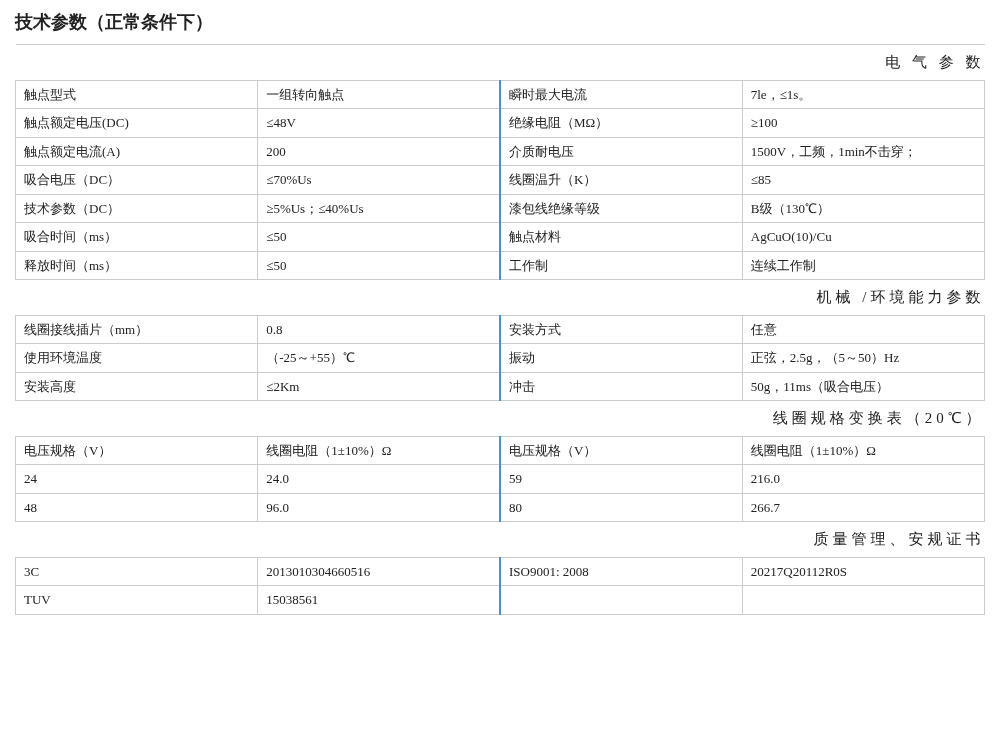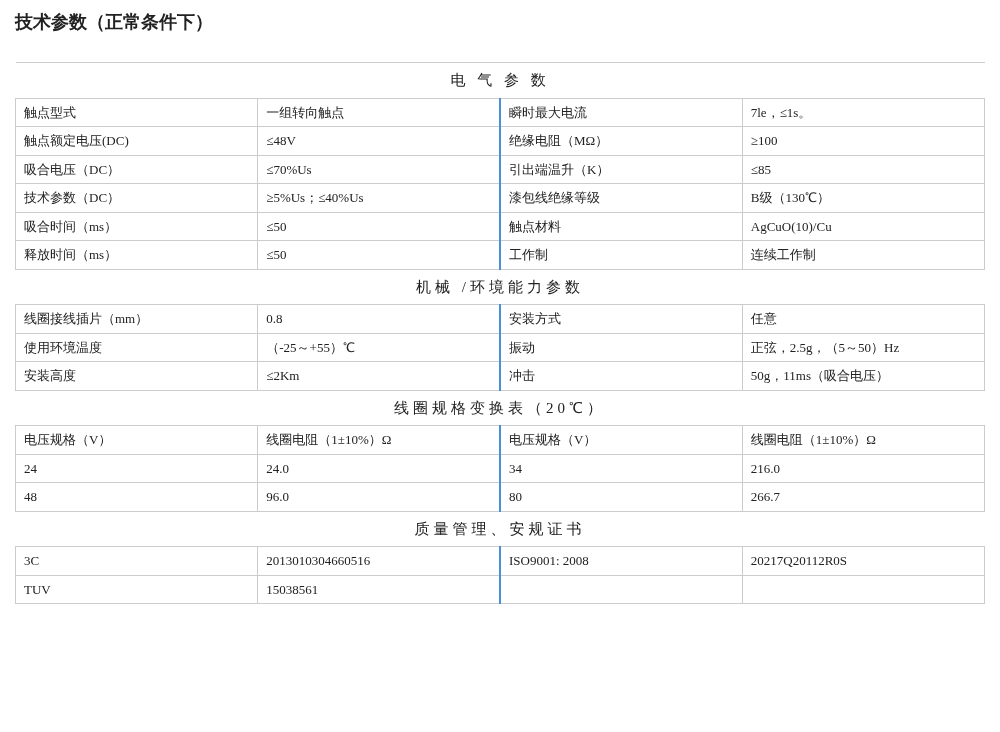--- a/index.html
+++ b/index.html
@@ -6,36 +6,36 @@
     body {
       font-family: "SimSun", "宋体", serif;
       font-size: 13px;
       color: #222;
       background: #fff;
       padding: 10px 15px;
     }
     .page-title {
       font-size: 18px;
       font-weight: bold;
-      margin-bottom: 28px;
+      margin-bottom: 10px;
     }
     table {
       width: 100%;
       border-collapse: collapse;
       table-layout: fixed;
     }
     td, th {
       border: 1px solid #ccc;
       padding: 4px 8px;
       vertical-align: middle;
       line-height: 1.5;
     }
     .section-header td {
       background: #fff;
-      text-align: center;
+      text-align: right;
       font-size: 15px;
       font-weight: normal;
       letter-spacing: 4px;
       padding: 6px 0;
       border-left: none;
       border-right: none;
       border-top: 1px solid #ccc;
       border-bottom: 1px solid #ccc;
     }
     .divider-col {
@@ -64,23 +64,29 @@
     <td class="divider-col">瞬时最大电流</td>
     <td>7le，≤1s。</td>
   </tr>
       <tr>
     <td>触点额定电压(DC)</td>
     <td>≤48V</td>
     <td class="divider-col">绝缘电阻（MΩ）</td>
     <td>≥100</td>
   </tr>
       <tr>
+    <td>触点额定电流(A)</td>
+    <td>200</td>
+    <td class="divider-col">介质耐电压</td>
+    <td>1500V，工频，1min不击穿；</td>
+  </tr>
+      <tr>
     <td>吸合电压（DC）</td>
     <td>≤70%Us</td>
-    <td class="divider-col">引出端温升（K）</td>
+    <td class="divider-col">线圈温升（K）</td>
     <td>≤85</td>
   </tr>
       <tr>
     <td>技术参数（DC）</td>
     <td>≥5%Us；≤40%Us</td>
     <td class="divider-col">漆包线绝缘等级</td>
     <td>B级（130℃）</td>
   </tr>
       <tr>
     <td>吸合时间（ms）</td>
@@ -133,21 +139,21 @@
     <td style="font-weight:normal;background:#fff;">线圈电阻（1±10%）Ω</td>
     <td class="divider-col" style="font-weight:normal;background:#fff;">电压规格（V）</td>
     <td style="font-weight:normal;background:#fff;">线圈电阻（1±10%）Ω</td>
   </tr>
 
   </tbody>
     <tbody id="coil-body">
       <tr>
     <td>24</td>
     <td>24.0</td>
-    <td class="divider-col">34</td>
+    <td class="divider-col">59</td>
     <td>216.0</td>
   </tr>
       <tr>
     <td>48</td>
     <td>96.0</td>
     <td class="divider-col">80</td>
     <td>266.7</td>
   </tr>
     </tbody>
 

